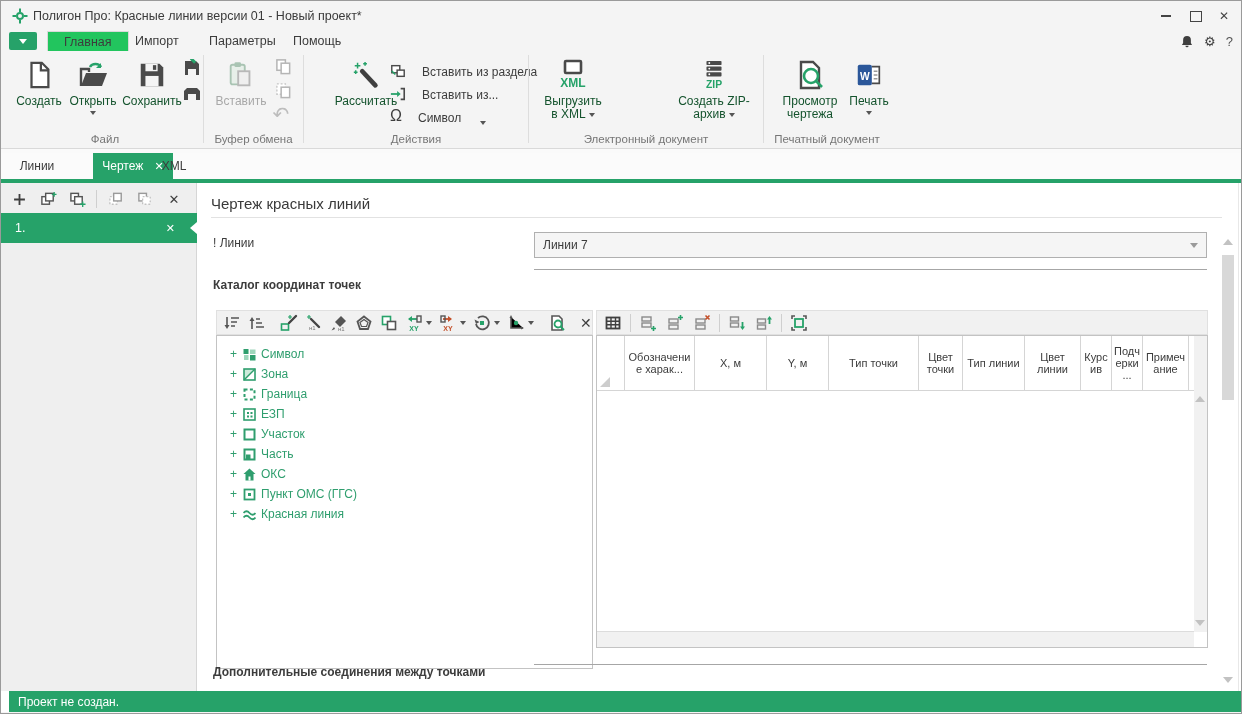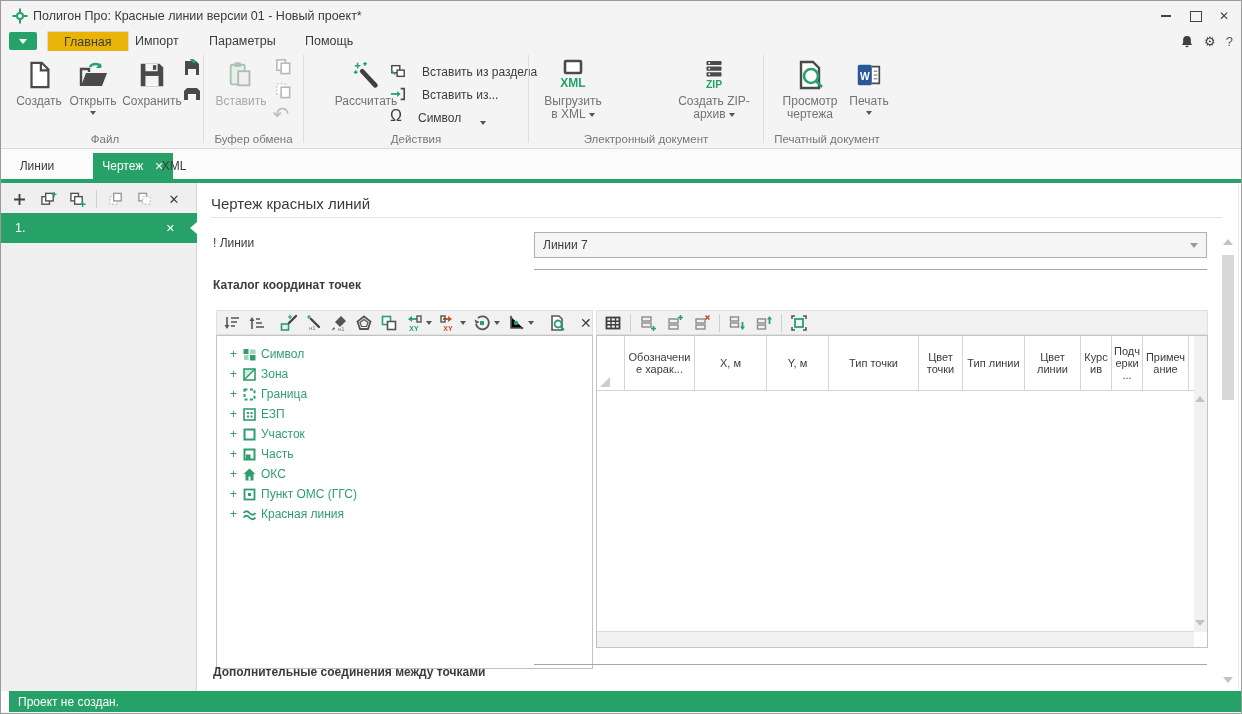--- a/index.html
+++ b/index.html
@@ -12,29 +12,29 @@
   .winbtn{position:absolute;top:6px;width:26px;height:18px;display:flex;align-items:center;justify-content:center;color:#444;}
   .minbar{width:10px;height:2px;background:#444;}
   .maxbox{width:10px;height:9px;border:1.5px solid #444;}
   .glyph{font-size:12px;line-height:1;color:#444;}
   
   .tabrow{position:absolute;left:0;top:30px;width:100%;height:20px;background:#f4f4f4;border-bottom:1px solid #dcdcdc;}
   .appmenu{position:absolute;left:8px;top:1px;width:28px;height:18px;background:#26a269;border-radius:2px;
            display:flex;align-items:center;justify-content:center;}
   .ddw{width:0;height:0;border-left:4px solid transparent;border-right:4px solid transparent;border-top:5px solid #fff;}
   .rtab{position:absolute;top:0;height:20px;line-height:20px;padding:0 16px;font-size:12.5px;color:#3c3c3c;}
-  .rtab.active{background:#eab308;border:1px solid #d9d9d9;border-bottom:none;height:21px;}
+  .rtab.active{background:#22c55e;border:1px solid #d9d9d9;border-bottom:none;height:21px;}
   .miniicons{position:absolute;right:8px;top:1px;display:flex;gap:10px;align-items:center;height:18px;}
   
   .ribbon{position:absolute;left:0;top:50px;width:100%;height:98px;background:#f4f4f4;border-bottom:1px solid #d9d9d9;box-sizing:border-box;}
   .rsep{position:absolute;top:4px;height:88px;width:1px;background:#ddd;}
   .rglabel{position:absolute;bottom:3px;left:0;width:100%;text-align:center;font-size:11.5px;color:#767676;white-space:nowrap;}
   .rbig{position:absolute;top:4px;height:78px;display:flex;flex-direction:column;align-items:center;}
   .ricon{height:40px;display:flex;align-items:center;justify-content:center;}
-  .rlabel{text-align:center;font-size:12px;line-height:13px;color:#737373;}
+  .rlabel{text-align:center;font-size:12px;line-height:13px;color:#14532d;}
   .dd{display:inline-block;width:0;height:0;border-left:3.5px solid transparent;border-right:3.5px solid transparent;
       border-top:4px solid #555;vertical-align:middle;margin-left:3px;}
   .ddblock{margin:3px auto 0;display:block;width:0;height:0;border-left:3.5px solid transparent;border-right:3.5px solid transparent;border-top:4px solid #555;}
   .rsmall{position:absolute;width:22px;height:22px;display:flex;align-items:center;justify-content:center;}
   .arow{position:absolute;left:0;height:20px;display:flex;align-items:flex-end;gap:16px;font-size:12px;white-space:nowrap;}
   .disabled .rlabel{color:#a8a8a8;}
   
   .doctabs{position:absolute;left:0;top:152px;width:100%;height:26px;background:#fbfbfb;}
   .dtab{position:absolute;top:0;height:26px;line-height:26px;text-align:center;font-size:12px;color:#3c3c3c;}
   .dtab.active{background:#26a269;color:#fff;}
@@ -102,21 +102,21 @@
       </span>
   </div>
 
   <div class="tabrow">
     <span class="appmenu">
         <span class="ddw"></span>
       </span>
     <span class="rtab active" style="left:46px;">Главная</span>
     <span class="rtab" style="left:118px;">Импорт</span>
     <span class="rtab" style="left:192px;">Параметры</span>
-    <span class="rtab" style="left:288px;">Помощь</span>
+    <span class="rtab" style="left:276px;">Помощь</span>
     <span class="miniicons">
       <span>
         <svg width="14" height="15" viewBox="0 0 18 18">
             <path d="M9 2a5 5 0 0 1 5 5v4l1.5 2.5h-13L4 11V7a5 5 0 0 1 5-5z" fill="#3f3f3f"></path>
             <path d="M7 14.5a2 2 0 0 0 4 0z" fill="#3f3f3f"></path>
           </svg>
       </span>
       <span style="font-size:13px;color:#3f3f3f;">⚙</span>
       <span style="font-size:13px;color:#555;">?</span>
     </span>

